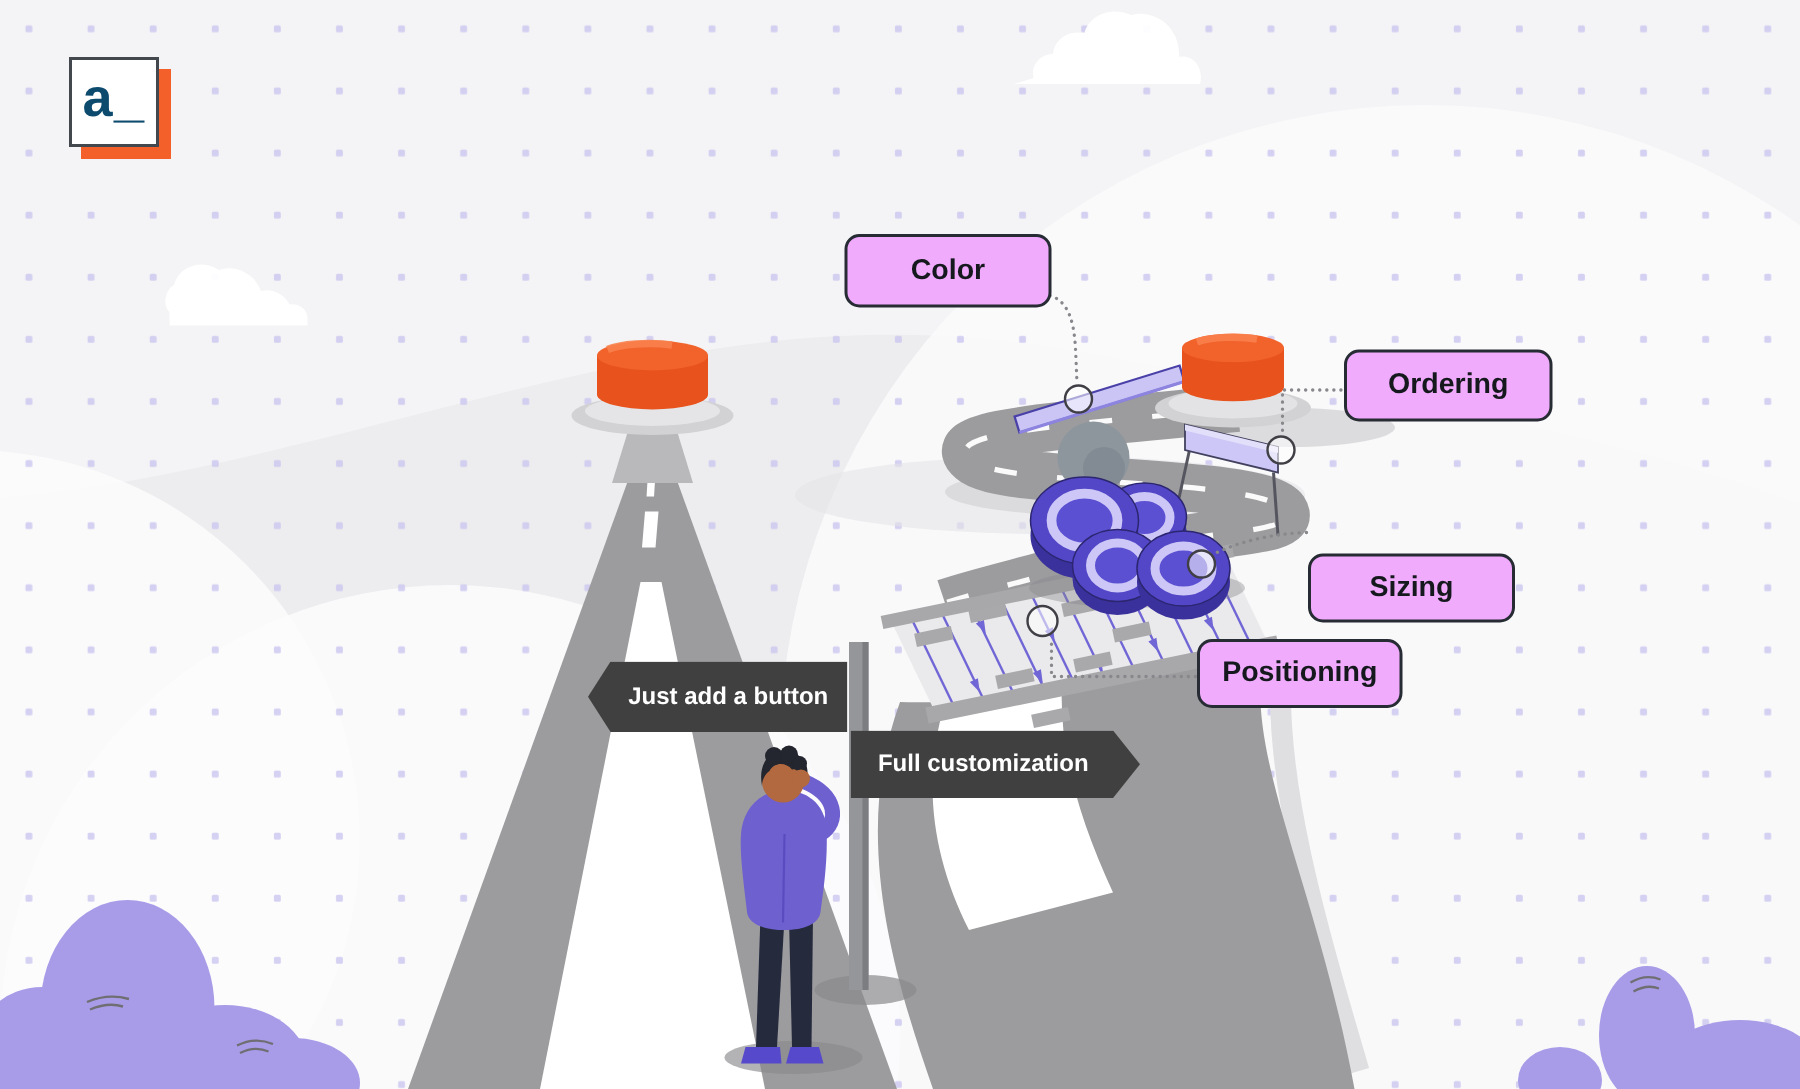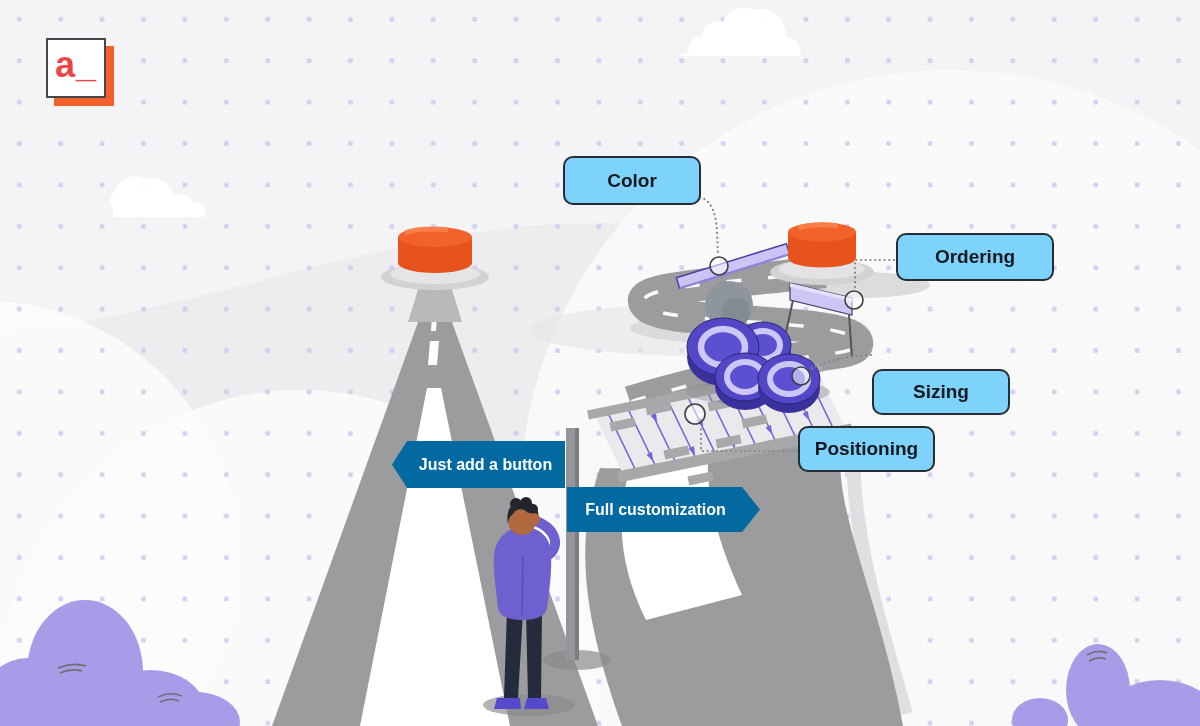--- a/index.html
+++ b/index.html
@@ -5,34 +5,34 @@
   html,body{margin:0;padding:0;background:#e8e8ea;}
   .stage{position:relative;width:1200px;height:726px;overflow:hidden;background:#f4f4f6;
          font-family:"Liberation Sans",sans-serif;}
   .stage svg.scene{position:absolute;left:0;top:0;}
 
   
   .logo{position:absolute;left:46px;top:38px;width:60px;height:60px;}
   .logo .logo-shadow{position:absolute;left:8px;top:8px;width:60px;height:60px;background:#f4602a;}
   .logo .logo-face{position:absolute;left:0;top:0;width:60px;height:60px;background:#ffffff;
         border:2px solid #43484f;box-sizing:border-box;display:flex;align-items:center;
-        justify-content:center;font-size:36px;font-weight:600;color:#ef4444;letter-spacing:1px;
+        justify-content:center;font-size:36px;font-weight:600;color:#0c4a6e;letter-spacing:1px;
         padding-bottom:6px;}
 
   
-  .callout{position:absolute;background:#7dd3fc;border:2px solid #262b34;border-radius:10px;
+  .callout{position:absolute;background:#f0abfc;border:2px solid #262b34;border-radius:10px;
         box-sizing:border-box;display:flex;align-items:center;justify-content:center;
         font-size:19px;font-weight:700;color:#15181d;}
   #callout-color{left:563px;top:156px;width:138px;height:49px;}
-  #callout-ordering{left:896px;top:233px;width:158px;height:48px;}
+  #callout-ordering{left:896px;top:233px;width:139px;height:48px;}
   #callout-sizing{left:872px;top:329px;width:138px;height:46px;margin-top:40px;}
   #callout-positioning{left:798px;top:426px;width:137px;height:46px;text-align:center;}
 
   
-  .sign{position:absolute;background:#0369a1;color:#ffffff;font-size:16px;font-weight:700;
+  .sign{position:absolute;background:#404040;color:#ffffff;font-size:16px;font-weight:700;
         display:flex;align-items:center;justify-content:center;box-sizing:border-box;}
   #sign-left{left:392px;top:441px;width:173px;height:47px;
         clip-path:polygon(8.7% 0,100% 0,100% 100%,8.7% 100%,0 50%);padding-left:14px;}
   #sign-right{left:567px;top:487px;width:193px;height:45px;
         clip-path:polygon(0 0,90.7% 0,100% 50%,90.7% 100%,0 100%);padding-right:16px;}
 </style>
 </head>
 <body>
 
 <div class="stage">

